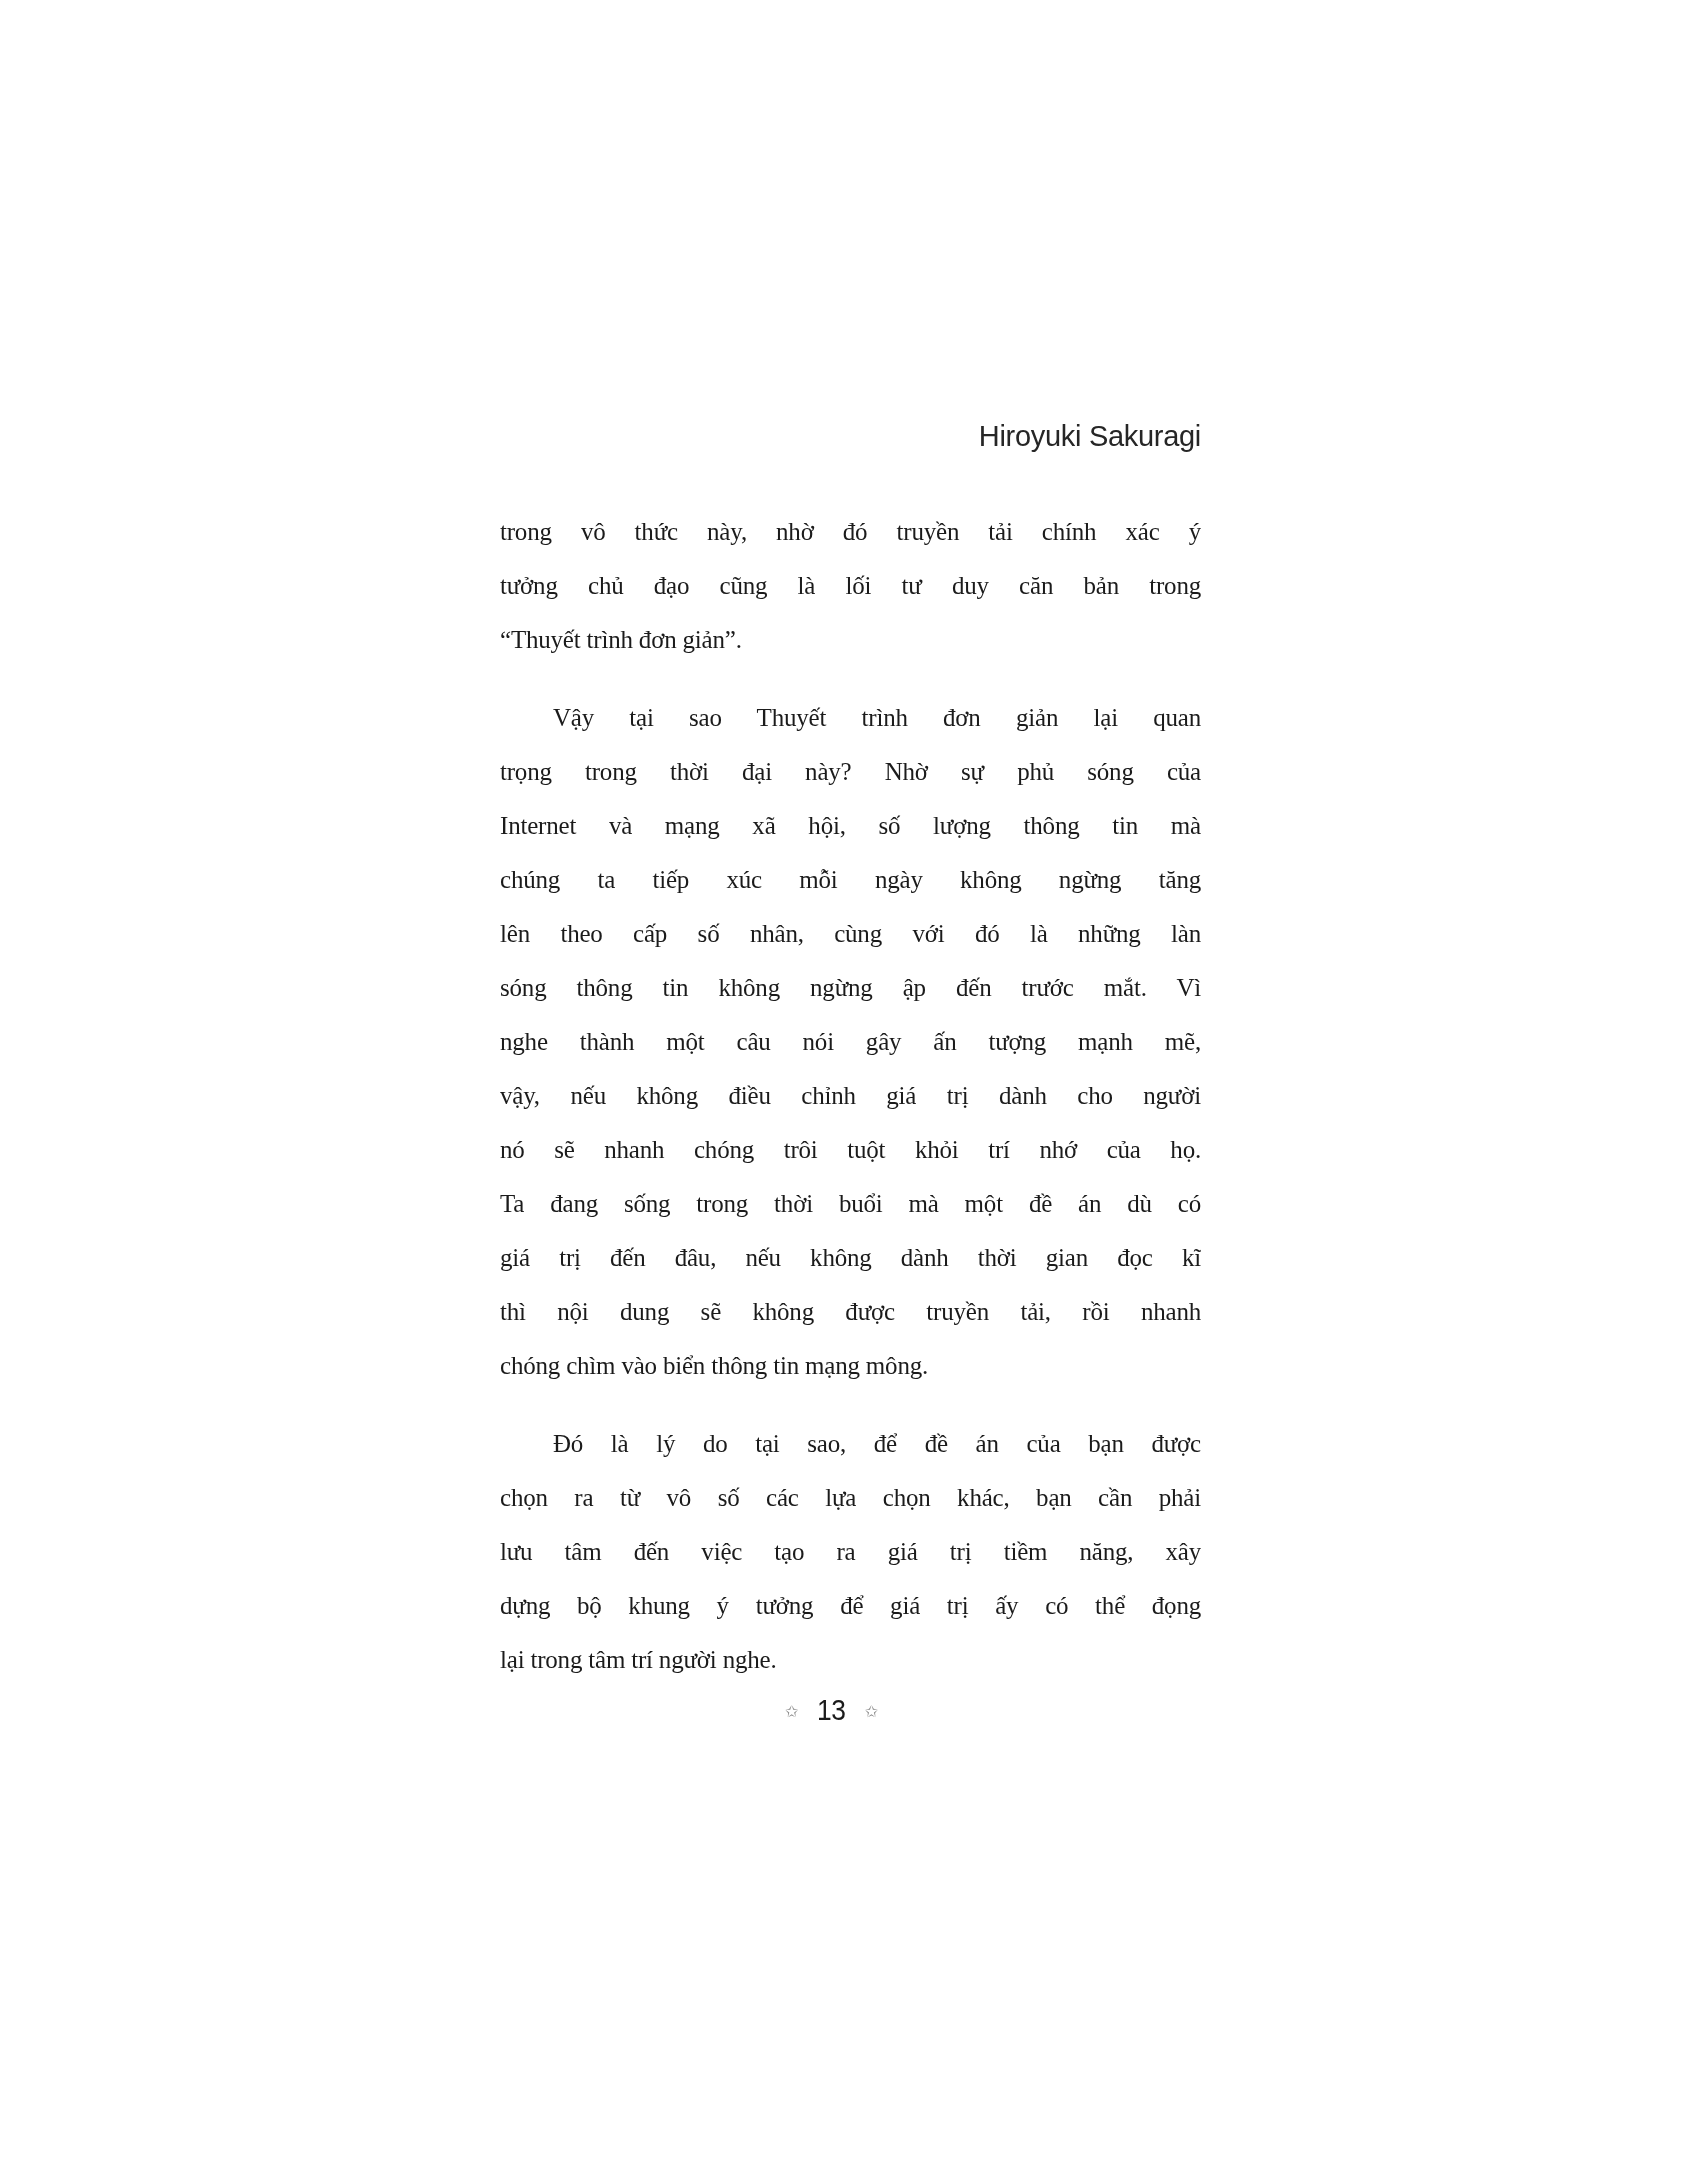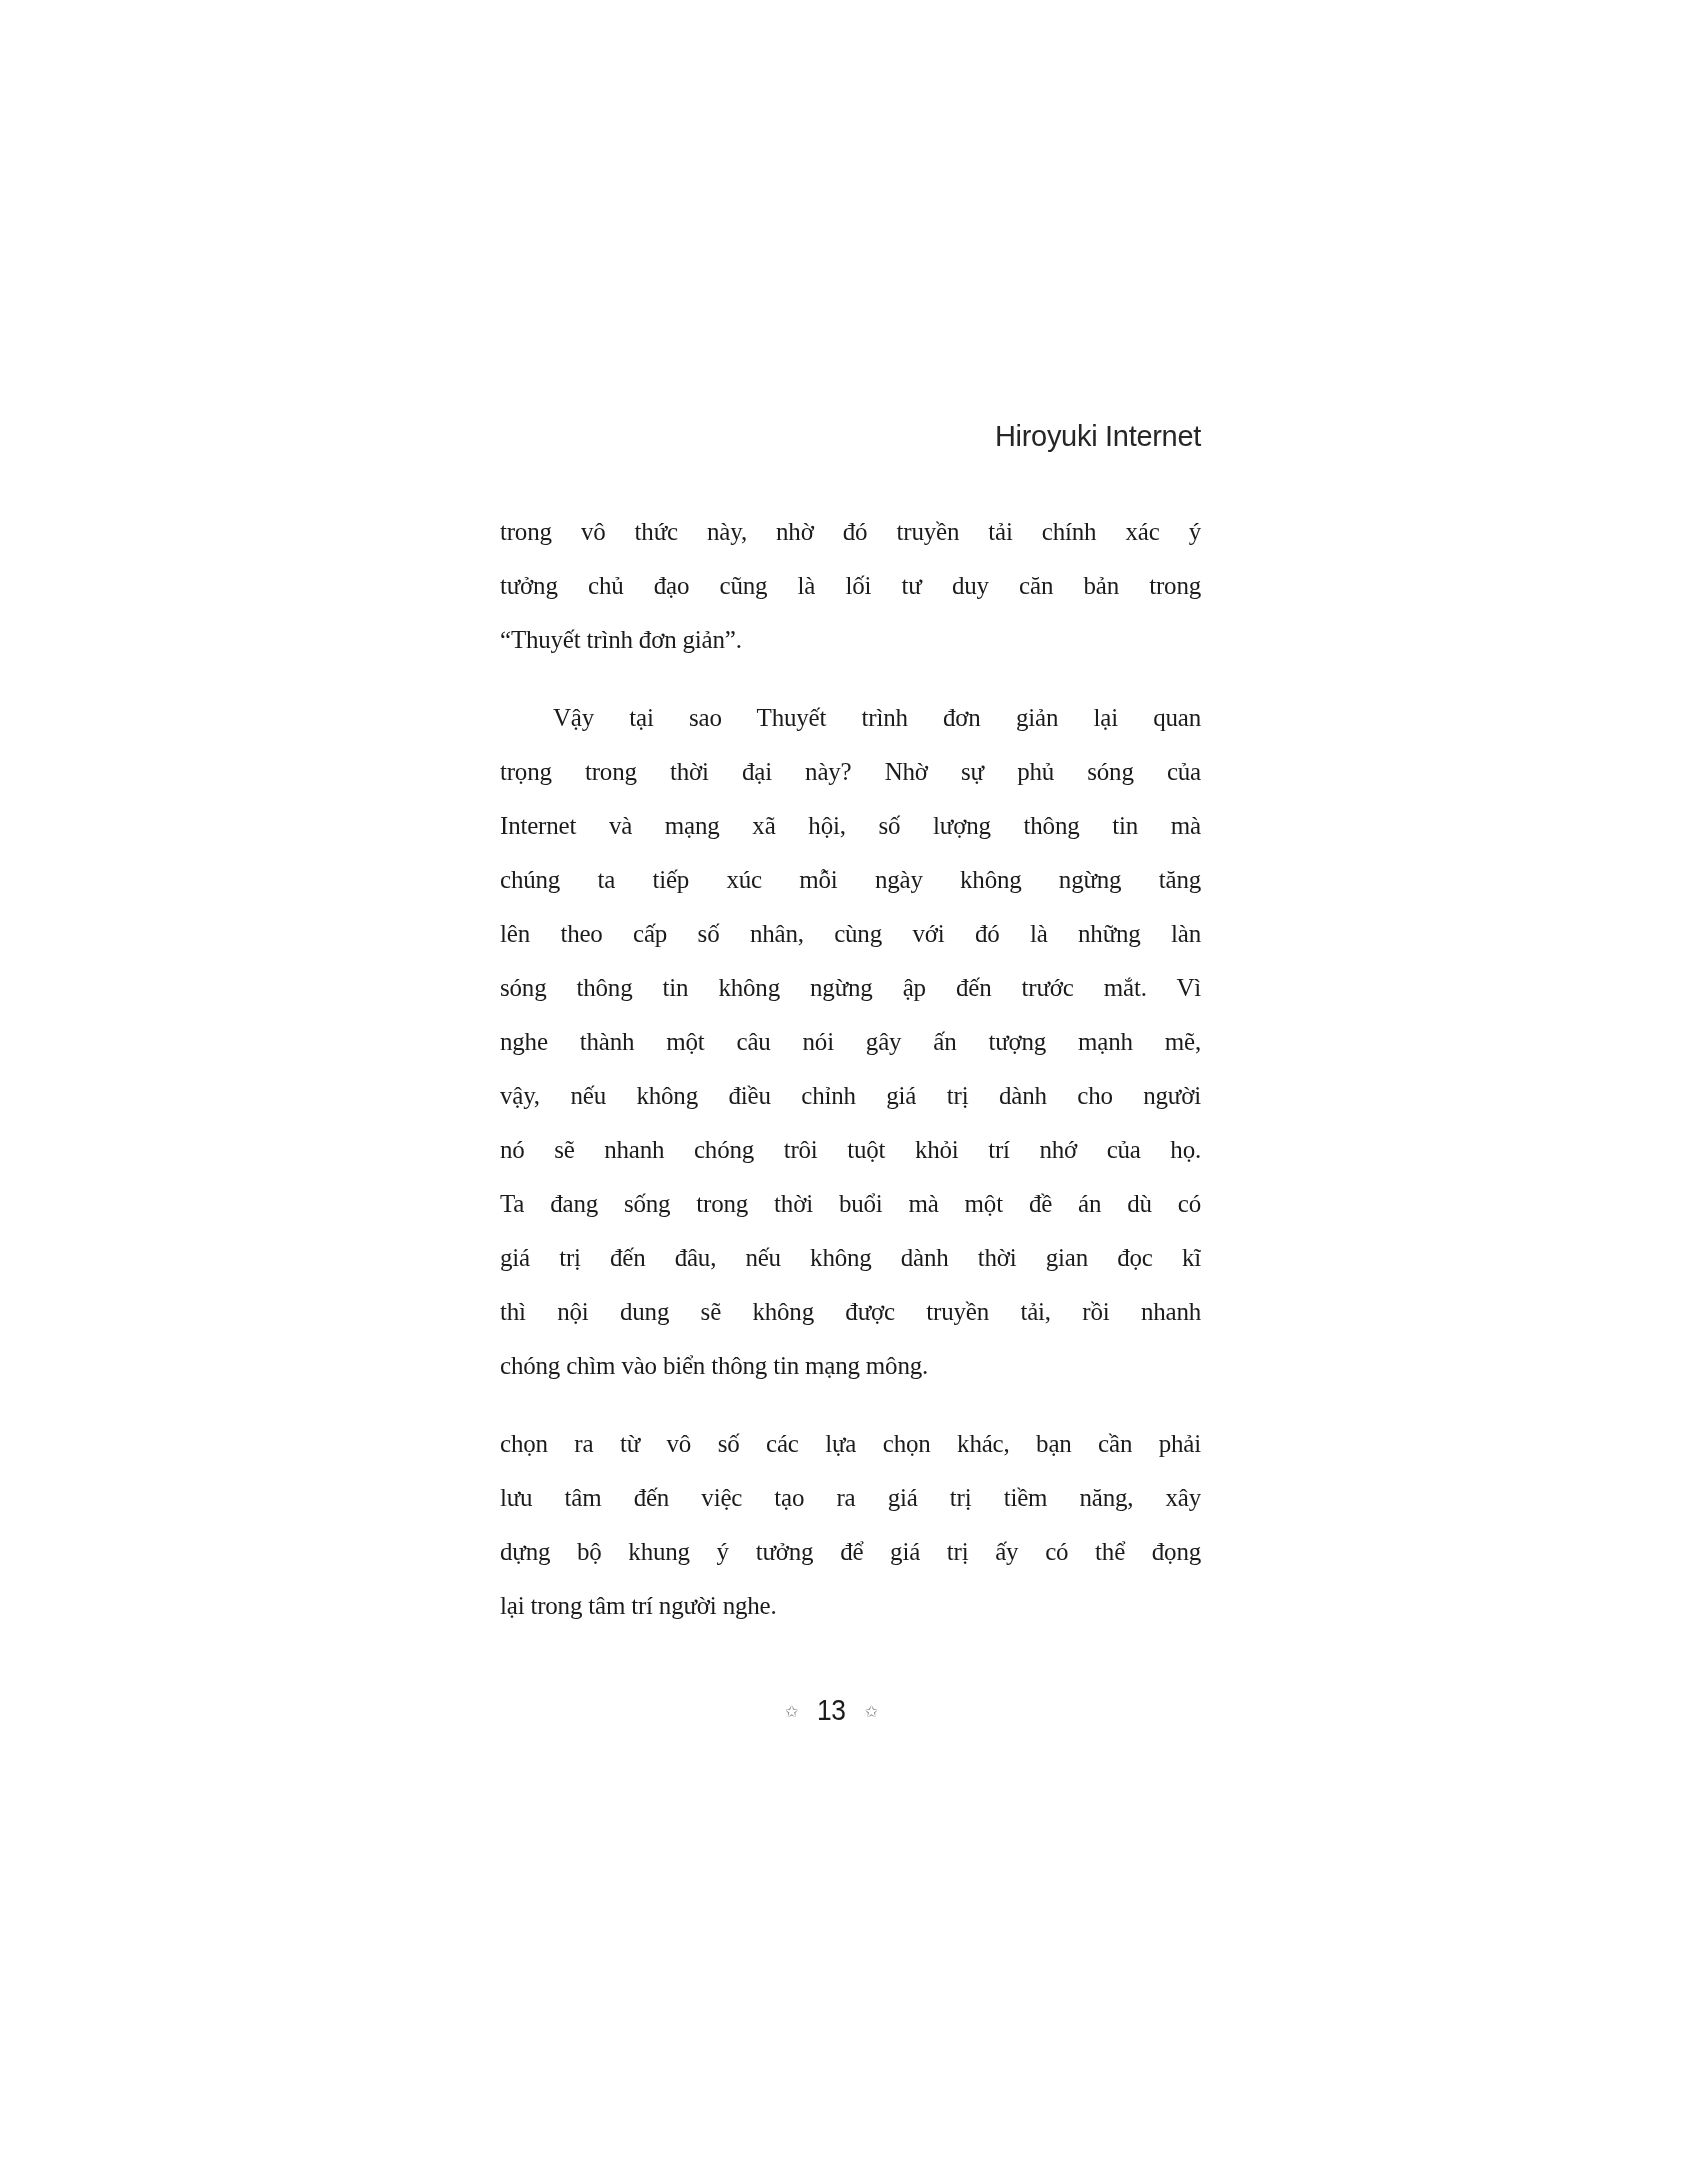--- a/index.html
+++ b/index.html
@@ -76,21 +76,21 @@
     color: #1b1b1b;
     line-height: 1;
     transform: scaleX(0.88);
   }
 </style>
 </head>
 <body>
 
 <div class="page">
 
-  <div class="running-header">Hiroyuki Internet</div>
+  <div class="running-header">Hiroyuki Sakuragi</div>
 
   <div class="body-text" id="body-text">
       <div class="para">
         <div class="line">trong vô thức này, nhờ đó truyền tải chính xác ý</div>
         <div class="line">tưởng chủ đạo cũng là lối tư duy căn bản trong</div>
         <div class="line last">“Thuyết trình đơn giản”.</div>
       </div>
       <div class="para">
         <div class="line indent">Vậy tại sao Thuyết trình đơn giản lại quan</div>
         <div class="line">trọng trong thời đại này? Nhờ sự phủ sóng của</div>
@@ -100,20 +100,21 @@
         <div class="line">sóng thông tin không ngừng ập đến trước mắt. Vì</div>
         <div class="line">nghe thành một câu nói gây ấn tượng mạnh mẽ,</div>
         <div class="line">vậy, nếu không điều chỉnh giá trị dành cho người</div>
         <div class="line">nó sẽ nhanh chóng trôi tuột khỏi trí nhớ của họ.</div>
         <div class="line">Ta đang sống trong thời buổi mà một đề án dù có</div>
         <div class="line">giá trị đến đâu, nếu không dành thời gian đọc kĩ</div>
         <div class="line">thì nội dung sẽ không được truyền tải, rồi nhanh</div>
         <div class="line last">chóng chìm vào biển thông tin mạng mông.</div>
       </div>
       <div class="para">
+        <div class="line indent">Đó là lý do tại sao, để đề án của bạn được</div>
         <div class="line">chọn ra từ vô số các lựa chọn khác, bạn cần phải</div>
         <div class="line">lưu tâm đến việc tạo ra giá trị tiềm năng, xây</div>
         <div class="line">dựng bộ khung ý tưởng để giá trị ấy có thể đọng</div>
         <div class="line last">lại trong tâm trí người nghe.</div>
       </div>
     </div>
 
   <div class="page-footer">
     <span class="star-ornament">✩</span>
     <span class="page-number">13</span>

